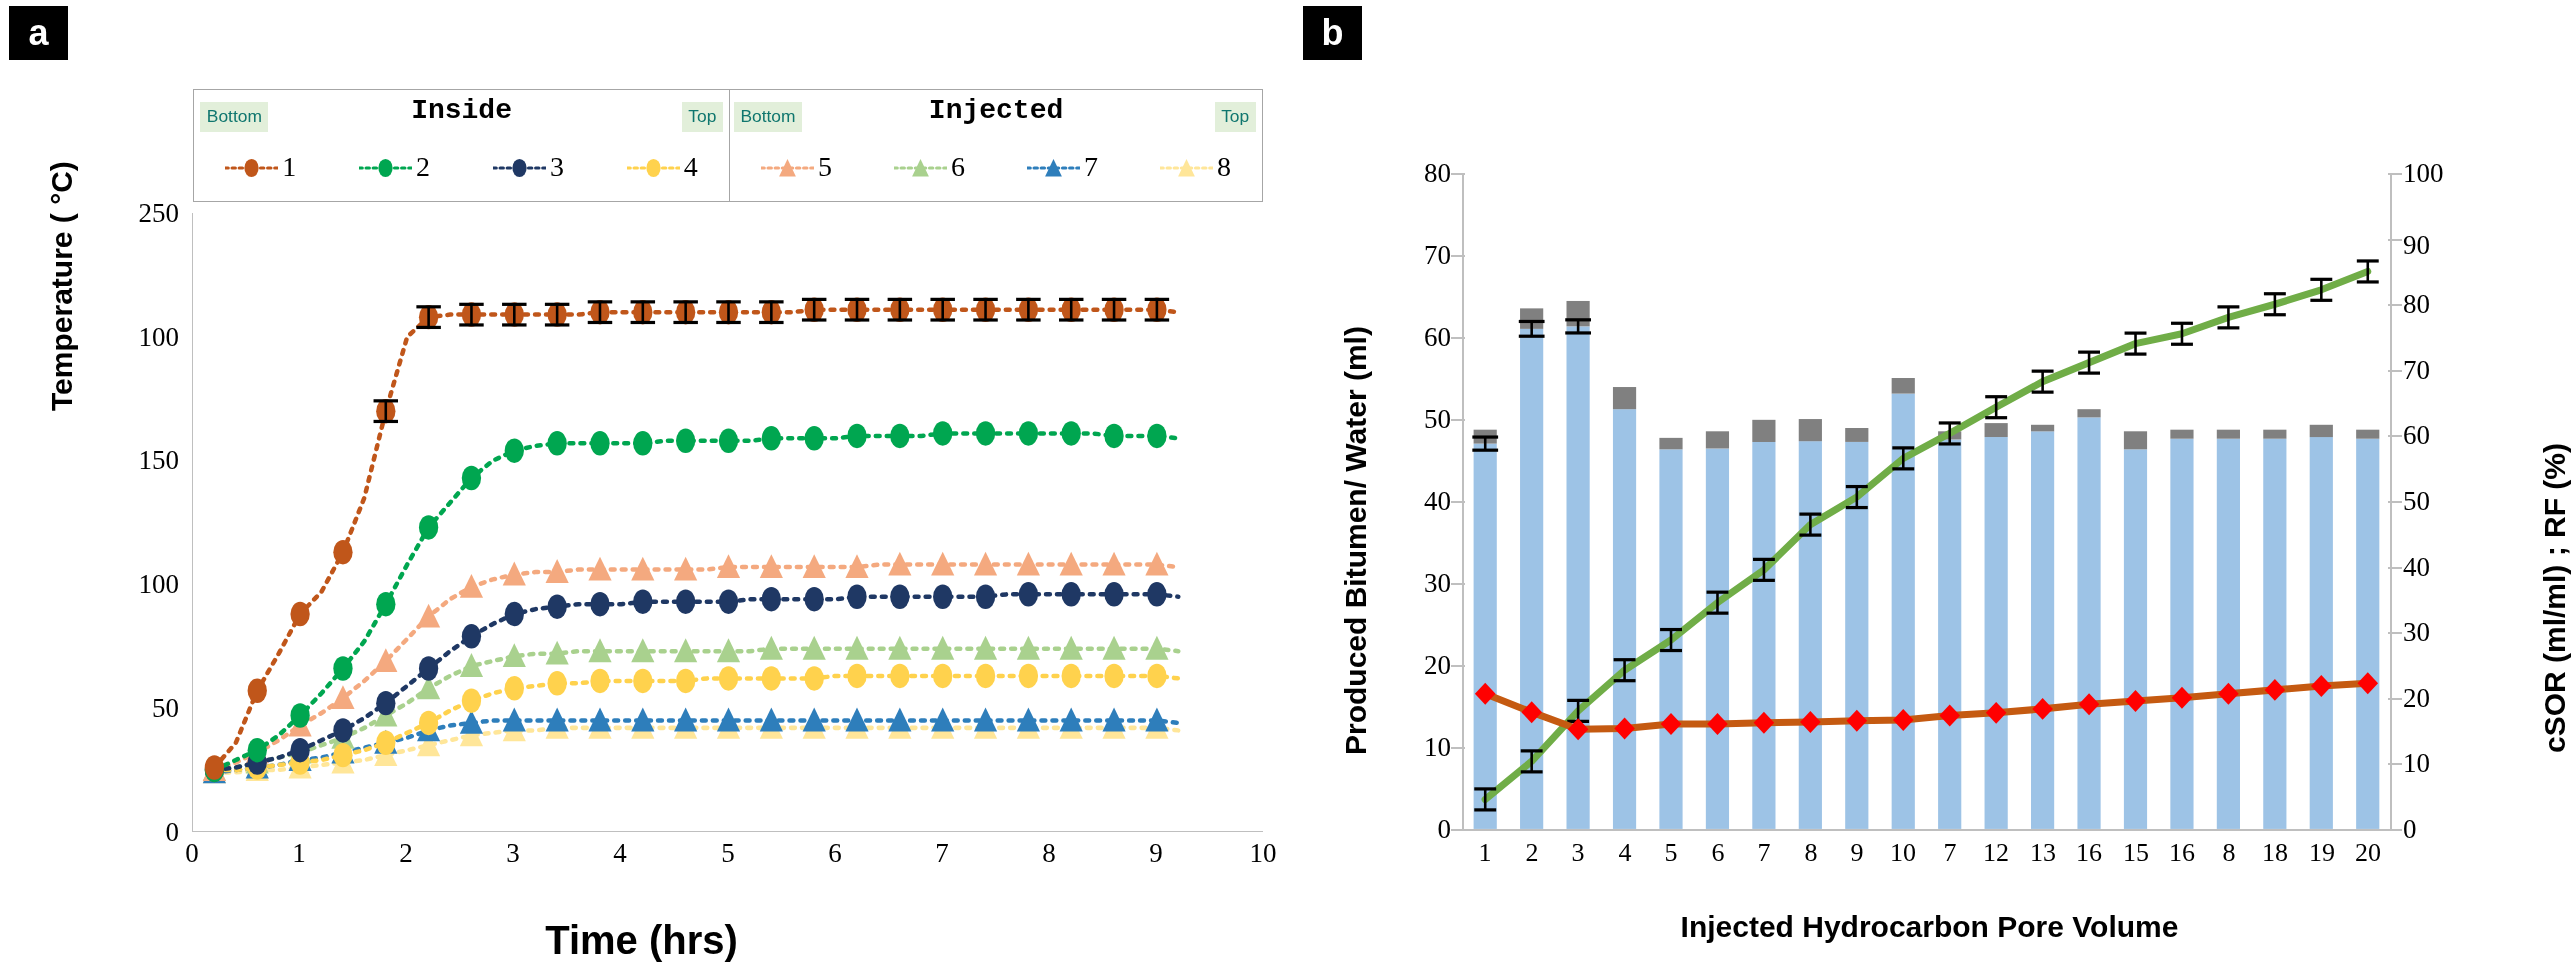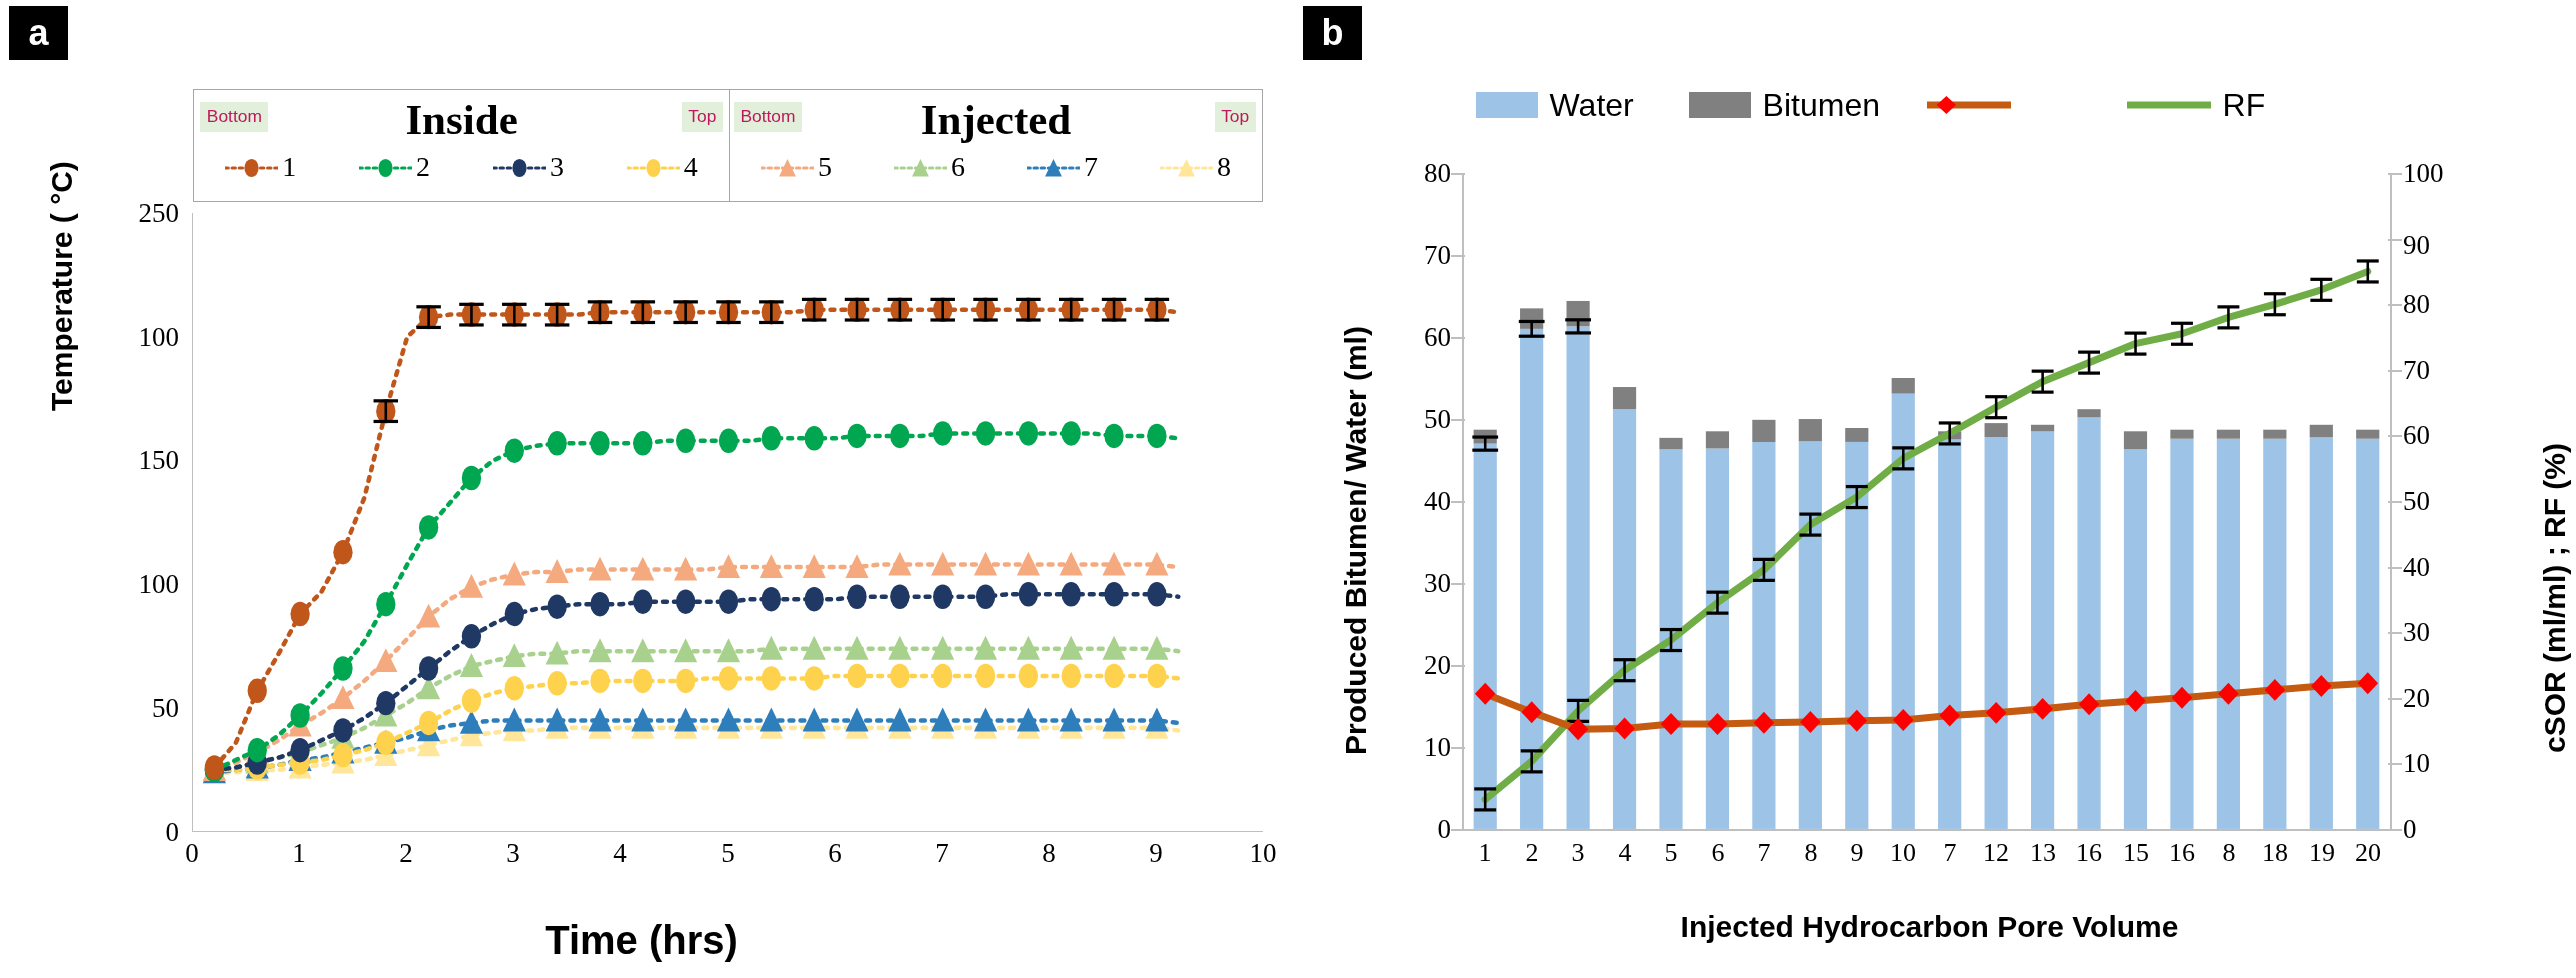--- a/index.html
+++ b/index.html
@@ -20,25 +20,25 @@
 
   .axis-title{font-weight:700;color:#000;font-family:"Liberation Sans",sans-serif;}
 
   
   #legend-a{position:absolute;left:193px;top:89px;width:1070px;height:113px;
     border:1.3px solid #a6a6a6;background:#fff;box-sizing:border-box;display:flex;}
   .legend-half{position:relative;height:100%;box-sizing:border-box;}
   #legend-half-inside{width:50.2%;border-right:1.3px solid #a6a6a6;}
   #legend-half-outside{width:49.8%;}
   .legend-head{position:relative;height:50px;}
-  .pill{position:absolute;background:#e2efda;color:#be185d;font-size:17.4px;
+  .pill{position:absolute;background:#e2efda;color:#0f766e;font-size:17.4px;
     display:flex;align-items:center;padding:0 6.4px;height:30px;top:11.6px;
     font-family:"Liberation Sans",sans-serif;}
   .grp-title{position:absolute;top:5.2px;width:100%;text-align:center;
-    font-size:43px;font-weight:700;color:#000;font-family:Liberation Serif, serif;}
+    font-size:28px;font-weight:700;color:#000;font-family:Liberation Mono, monospace;}
   .legend-row{position:absolute;top:54px;left:0;right:0;height:46px;
     display:flex;align-items:center;justify-content:space-around;}
   .legend-item{display:flex;align-items:center;gap:3.9px;}
   .lg-dash{width:53px;height:19.3px;position:relative;}
   .lg-dash svg{display:block;}
   .lg-num{font-size:28px;color:#000;font-weight:400;line-height:1;
     font-family:"Liberation Serif",serif;}
 
   
   #plot-a{position:absolute;left:192px;top:213px;width:1071px;height:619px;
@@ -522,43 +522,20 @@
       </div>
 
     <div class="axis-title" id="ylab-a">Temperature ( °C)</div>
     <div class="axis-title" id="xlab-a">Time (hrs)</div>
   </div>
 
   <div class="panel" id="panel-b" style="left:0;width:2576px;">
 
     <div class="panel-badge" id="badge-b">b</div>
 
-    <div id="legend-b">
-        <div class="lb-item" style="position: absolute; left: 0px;">
-          <div class="lb-swatch" style="background: rgb(157, 195, 230);"></div>
-          <span class="lb-label">Water</span>
-        </div>
-        <div class="lb-item" style="position: absolute; left: 213px;">
-          <div class="lb-swatch" style="background: rgb(128, 128, 128);"></div>
-          <span class="lb-label">Bitumen</span>
-        </div>
-        <div class="lb-item" style="position: absolute; left: 451px;">
-          <svg width="84" height="26" viewBox="0 0 130 40">
-            <line x1="0" y1="20" x2="130" y2="20" stroke="#C55A11" stroke-width="11"></line>
-            <polygon points="30,6 45,20 30,34 15,20" fill="#FF0000"></polygon>
-          </svg>
-          <span class="lb-label"></span>
-        </div>
-        <div class="lb-item" style="position: absolute; left: 651px;">
-          <svg width="84" height="26" viewBox="0 0 130 40">
-            <line x1="0" y1="20" x2="130" y2="20" stroke="#70AD47" stroke-width="11"></line>
-          </svg>
-          <span class="lb-label">RF</span>
-        </div>
-      </div>
 
     <div id="yticks-b-left">
         <div class="ytick-b left" style="top: 656px; width: 85px;">0</div>
         <div class="bt-mark" style="position: absolute; left: 85px; top: 656px;"></div>
         <div class="ytick-b left" style="top: 574px; width: 85px;">10</div>
         <div class="bt-mark" style="position: absolute; left: 85px; top: 574px;"></div>
         <div class="ytick-b left" style="top: 492px; width: 85px;">20</div>
         <div class="bt-mark" style="position: absolute; left: 85px; top: 492px;"></div>
         <div class="ytick-b left" style="top: 410px; width: 85px;">30</div>
         <div class="bt-mark" style="position: absolute; left: 85px; top: 410px;"></div>

